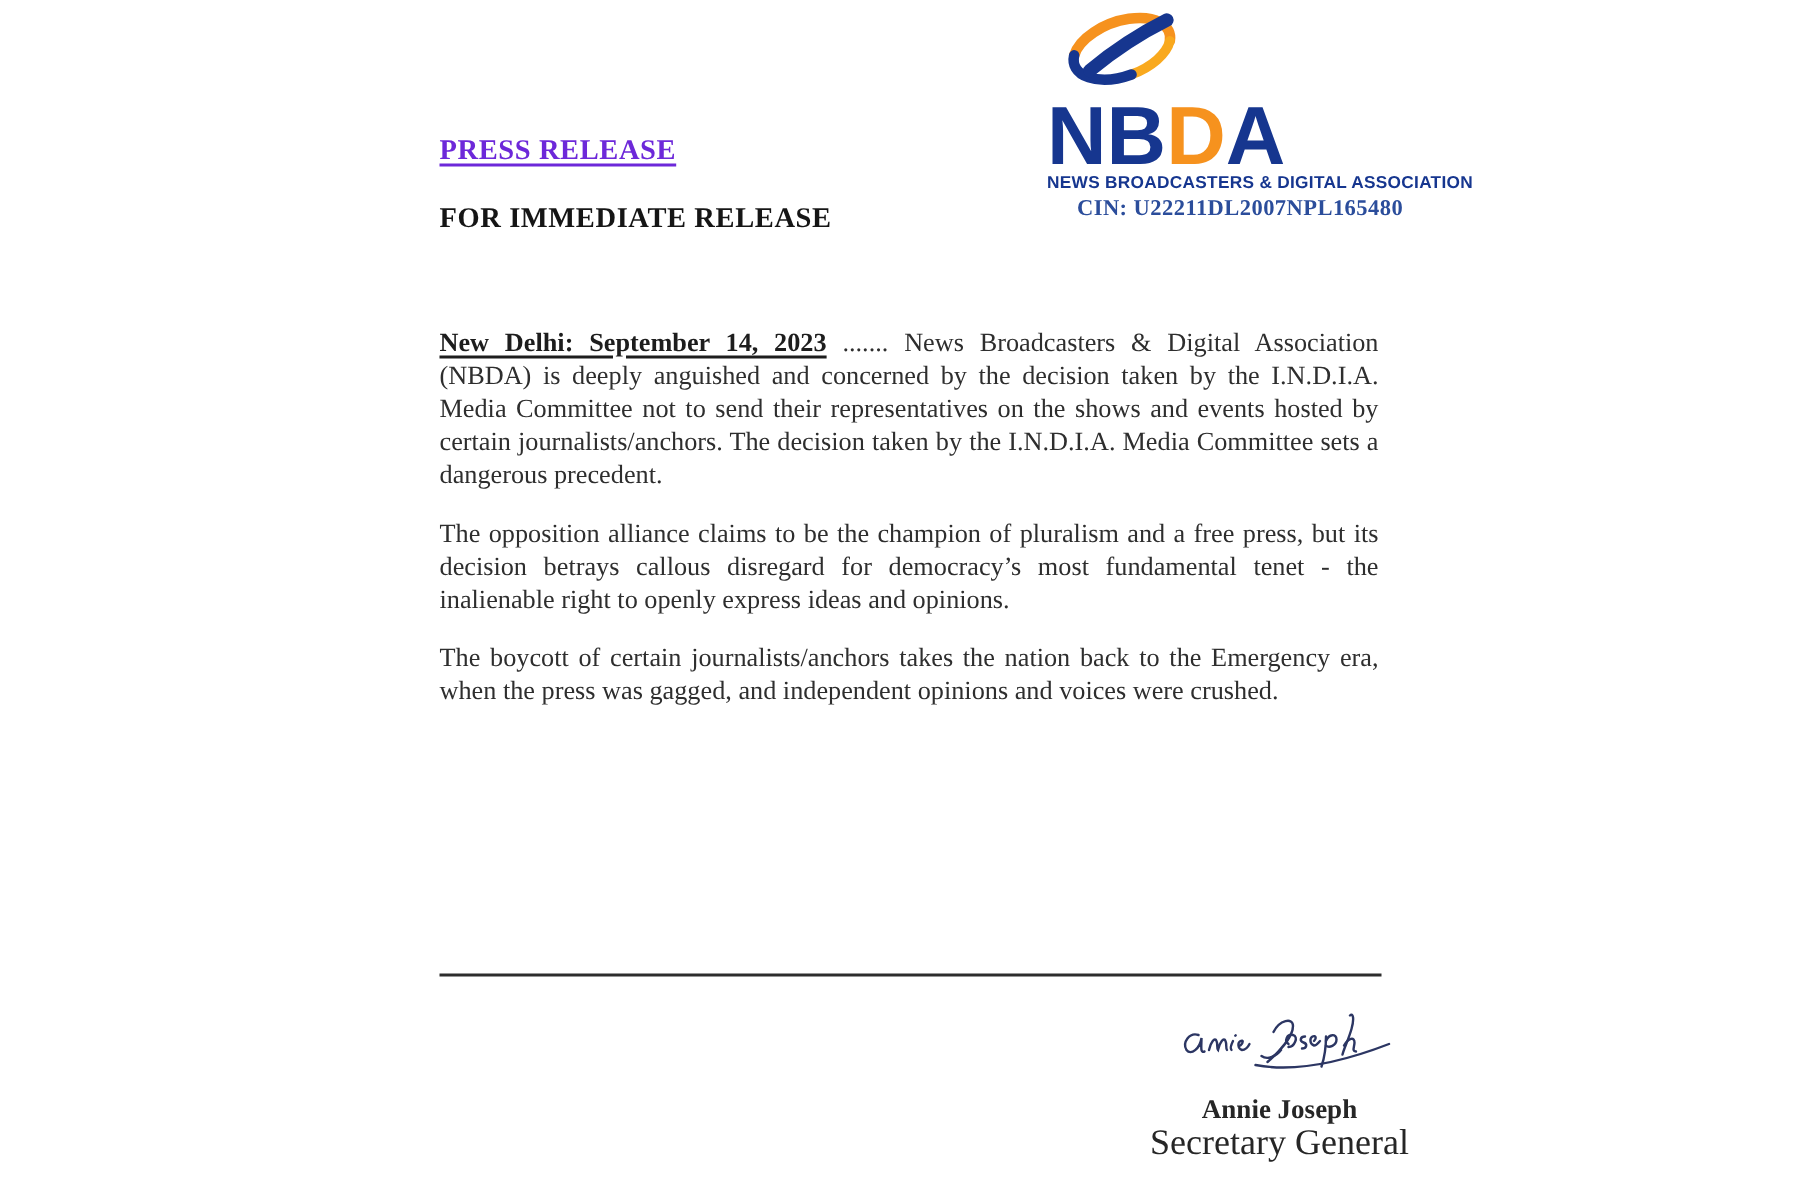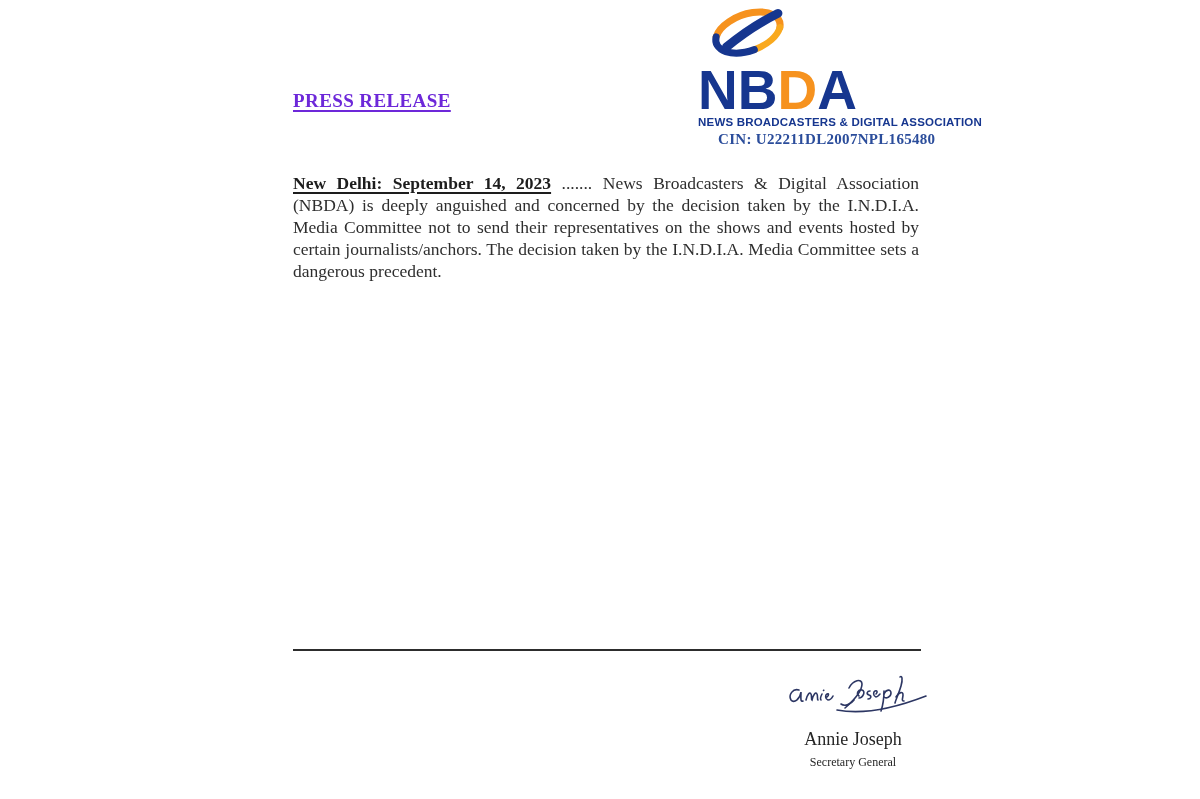--- a/index.html
+++ b/index.html
@@ -80,22 +80,22 @@
     position:absolute;left:293px;top:649px;width:628px;height:0;
     border-top:2.5px solid #2d2d2d;
   }
 
   
   .sig-img{position:absolute;left:783px;top:660px;width:152px;height:58px;}
   .sig-text{
     position:absolute;left:758px;top:728px;width:190px;
     text-align:center;color:#262626;
   }
-  .sig-name{font-size:18px;line-height:23px;}
-  .sig-title{font-size:12px;line-height:23px;}
+  .sig-name{font-size:18px;line-height:23px;font-weight:bold;}
+  .sig-title{font-size:24px;line-height:23px;}
 </style>
 </head>
 <body>
 
 <div class="page">
 
   <div class="logo-block">
     <div class="logo-row">
       <svg class="swirl" viewBox="0 0 100 62" fill="none" xmlns="http://www.w3.org/2000/svg">
 
@@ -108,23 +108,26 @@
         <path d="M82 10 C64 19 44 32 27 46" stroke="#16368f" stroke-width="9.5" stroke-linecap="round"></path>
       </svg>
       <div class="wordmark"><span>NB</span><span class="d">D</span><span>A</span></div>
     </div>
     <div class="tagline">NEWS BROADCASTERS &amp; DIGITAL ASSOCIATION</div>
     <div class="cin">CIN: U22211DL2007NPL165480</div>
   </div>
 
   <div class="doc">
     <div class="h-press">PRESS RELEASE</div>
+    <div class="h-immediate">FOR IMMEDIATE RELEASE</div>
 
     <div class="paras">
       <p><span class="dateline">New Delhi: September 14, 2023</span><span>&nbsp;.......&nbsp;</span><span>News Broadcasters &amp; Digital Association (NBDA) is deeply anguished and concerned by the decision taken by the I.N.D.I.A. Media Committee not to send their representatives on the shows and events hosted by certain journalists/anchors. The decision taken by the I.N.D.I.A. Media Committee sets a dangerous precedent.</span></p>
+      <p>The opposition alliance claims to be the champion of pluralism and a free press, but its decision betrays callous disregard for democracy’s most fundamental tenet - the inalienable right to openly express ideas and opinions.</p>
+      <p>The boycott of certain journalists/anchors takes the nation back to the Emergency era, when the press was gagged, and independent opinions and voices were crushed.</p>
     </div>
   </div>
 
   <div class="rule"></div>
 
   <svg class="sig-img" viewBox="0 0 152 58" fill="none" xmlns="http://www.w3.org/2000/svg">
     <g stroke="#2c3663" stroke-width="1.6" stroke-linecap="round" fill="none">
 
       <path d="M16 30 C10 28 5 35 8 40 C11 44 17 39 18 32 C18 38 17 42 20 41"></path>
 

